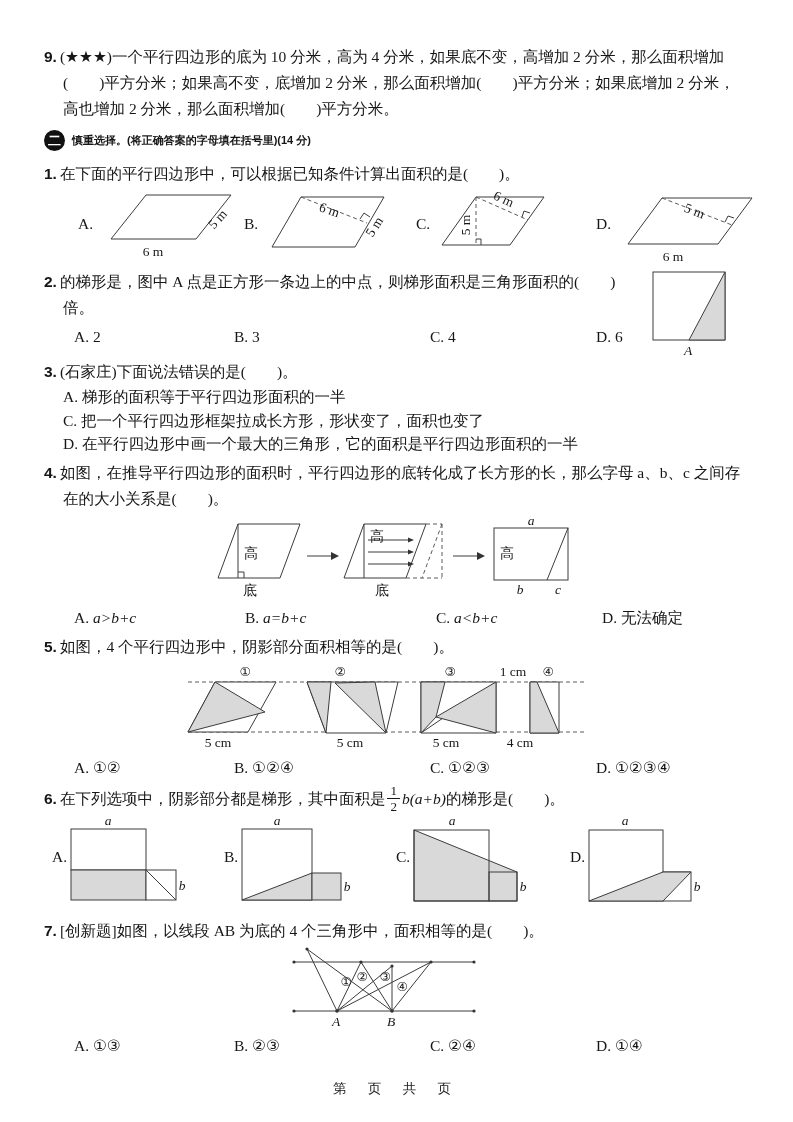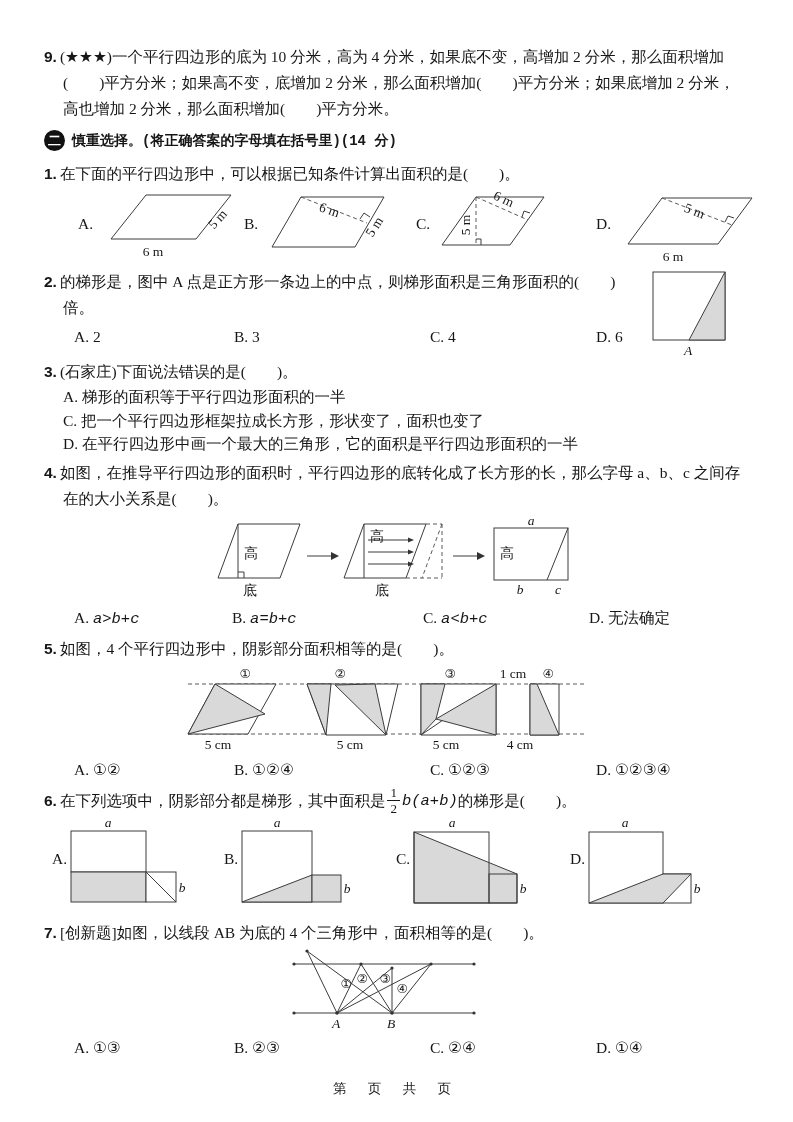--- a/index.html
+++ b/index.html
@@ -6,32 +6,32 @@
   body{
     width:793px;height:1122px;background:#ffffff;color:#161616;
     font-family:"Liberation Serif","DejaVu Serif","DejaVu Sans",serif;
     font-size:15.5px;position:relative;overflow:hidden;
   }
   .content{padding:44px 50px 0 44px;}
   .q{position:relative;margin-bottom:4px;}
   .qpara{padding-left:19px;text-indent:-19px;line-height:26px;}
   .qnum{font-weight:700;font-family:"Liberation Sans","DejaVu Sans",sans-serif;margin-right:3px;}
   .src{}
-  .it{font-style:italic;font-family:Liberation Mono, monospace;}
+  .it{font-style:italic;font-family:Liberation Serif, serif;}
   
   .sect{display:flex;align-items:center;gap:7px;margin:8px 0 10px 0;}
   .badge{width:21px;height:21px;border-radius:50%;background:#111;color:#fff;
     font-size:13px;font-weight:700;display:flex;align-items:center;justify-content:center;
     font-family:"Liberation Sans",sans-serif;flex:0 0 auto;}
-  .sect-title{font-weight:700;font-size:14px;font-family:Liberation Mono, monospace;}
+  .sect-title{font-weight:700;font-size:11px;font-family:Liberation Sans, sans-serif;}
   
   .opts{display:flex;margin:3px 0 2px 30px;line-height:25px;}
   .opts .o1{width:160px;}.opts .o2{width:196px;}.opts .o3{width:166px;}.opts .o4{width:auto;}
   .opts4{display:flex;margin:3px 0 2px 30px;line-height:25px;}
-  .opts4 .o1{width:158px;}.opts4 .o2{width:172px;}.opts4 .o3{width:166px;margin-left:19px;}.opts4 .o4{width:auto;text-align:right;}
+  .opts4 .o1{width:158px;}.opts4 .o2{width:172px;margin-left:13px;}.opts4 .o3{width:166px;margin-left:19px;}.opts4 .o4{width:auto;text-align:right;}
   .optlines div{padding-left:19px;line-height:23.5px;}
   
   .figrow1{position:relative;height:76px;margin-top:2px;}
   .g1{position:absolute;top:0;display:flex;gap:4px;}
   .g1 .glab{margin-top:26px;}
   .q4figs{display:flex;align-items:flex-start;margin:4px 0 0 170px;}
   .q5fig{margin:2px 0 0 142px;}
   .q6row{position:relative;height:98px;margin-top:2px;}
   .g6{position:absolute;top:0;display:flex;gap:2px;}
   .g6 .glab{margin-top:32px;}

